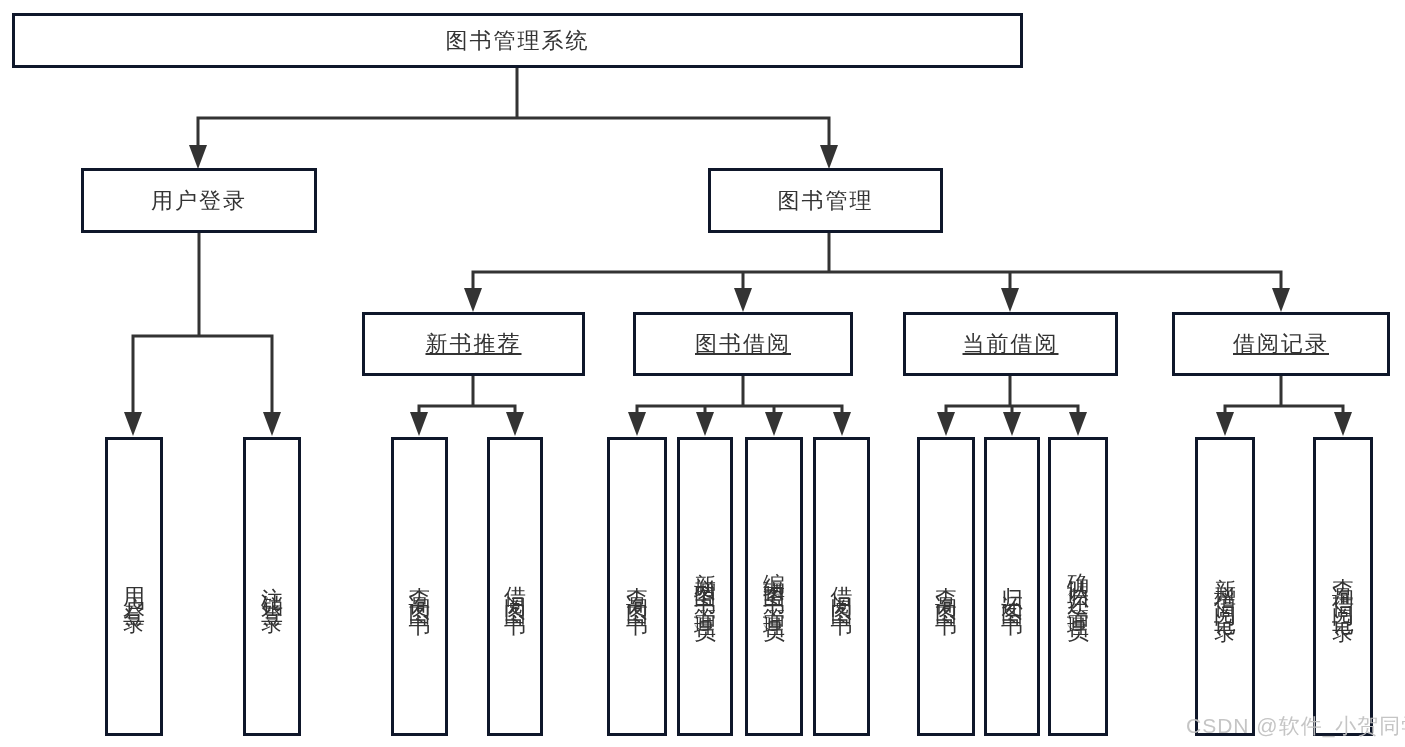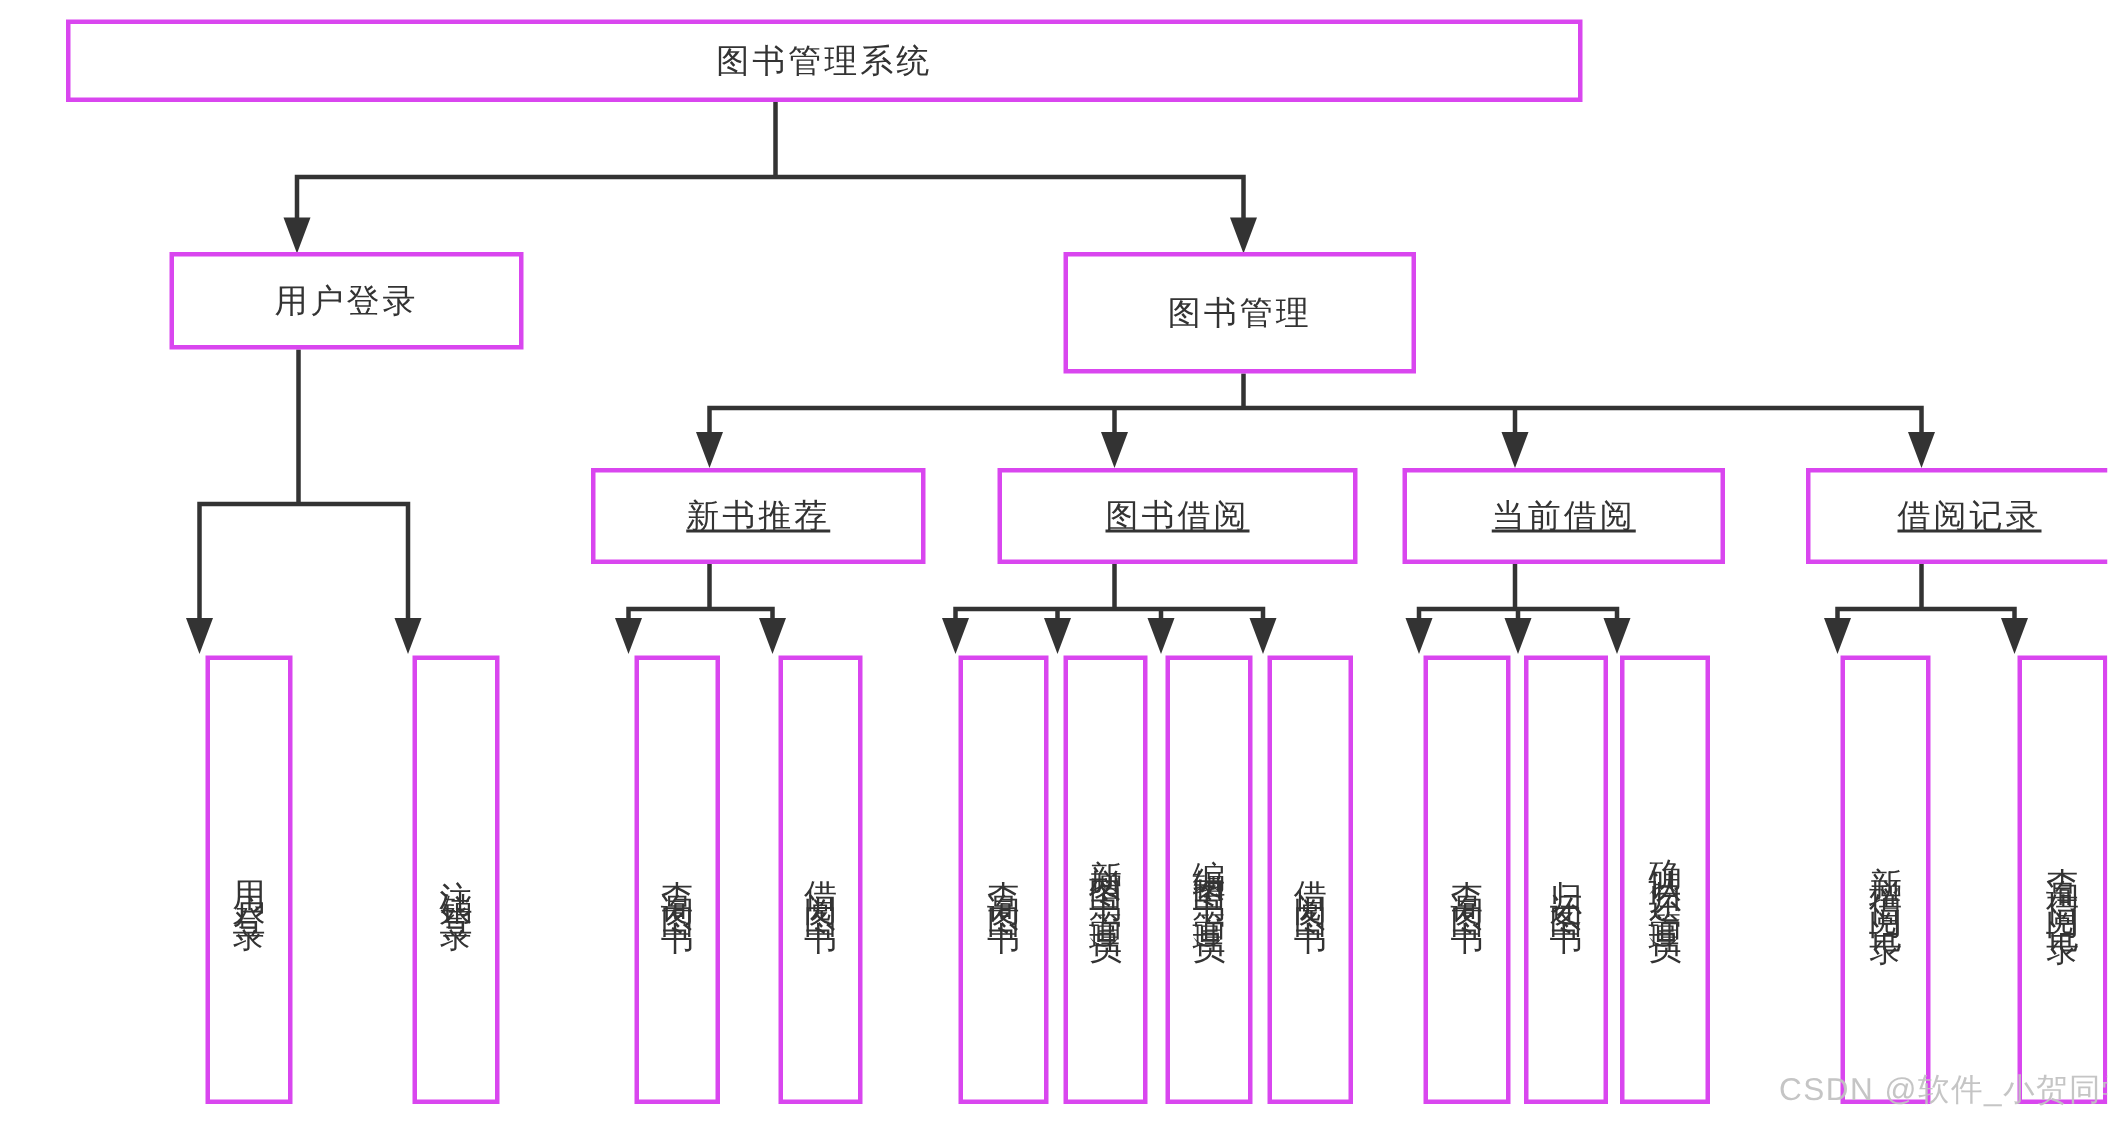--- a/index.html
+++ b/index.html
@@ -20,33 +20,32 @@
     position: absolute;
     left: 0;
     top: 0;
     width: 1405px;
     height: 747px;
     pointer-events: none;
   }
   .node {
     position: absolute;
     box-sizing: border-box;
-    border: 3px solid #d946ef;
+    border: 3px solid #0f172a;
     background: #ffffff;
     display: flex;
     align-items: center;
     justify-content: center;
     font-size: 22px;
     letter-spacing: 2px;
     white-space: nowrap;
-    margin-left: 32px;
   }
   .node.root   { left: 12px;  top: 13px;  width: 1011px; height: 55px; }
   .node.lvl2a  { left: 81px;  top: 168px; width: 236px;  height: 65px; }
-  .node.lvl2b  { left: 677px; top: 168px; width: 235px;  height: 81px; }
+  .node.lvl2b  { left: 708px; top: 168px; width: 235px;  height: 65px; }
   .node.lvl3   { top: 312px; height: 64px; text-decoration: underline; }
   .node.leaf {
     top: 437px;
     height: 299px;
     writing-mode: vertical-rl;
     text-orientation: mixed;
     font-size: 22px;
     letter-spacing: 9px;
     line-height: 1;
   }
@@ -103,21 +102,21 @@
       <polygon points="1334,412 1352,412 1343,436"></polygon>
     </g>
   </svg>
 
   <div class="node root">图书管理系统</div>
 
   <div class="node lvl2a">用户登录</div>
   <div class="node lvl2b">图书管理</div>
 
   <div class="node lvl3" style="left:362px;width:223px;">新书推荐</div>
-  <div class="node lvl3" style="left:633px;width:240px;">图书借阅</div>
+  <div class="node lvl3" style="left:633px;width:220px;">图书借阅</div>
   <div class="node lvl3" style="left:903px;width:215px;">当前借阅</div>
   <div class="node lvl3" style="left:1172px;width:218px;">借阅记录</div>
 
   <div class="node leaf" style="left:105px;width:58px;">用户登录</div>
   <div class="node leaf" style="left:243px;width:58px;">注销登录</div>
 
   <div class="node leaf" style="left:391px;width:57px;">查询图书</div>
   <div class="node leaf" style="left:487px;width:56px;">借阅图书</div>
 
   <div class="node leaf" style="left:607px;width:60px;">查询图书</div>

